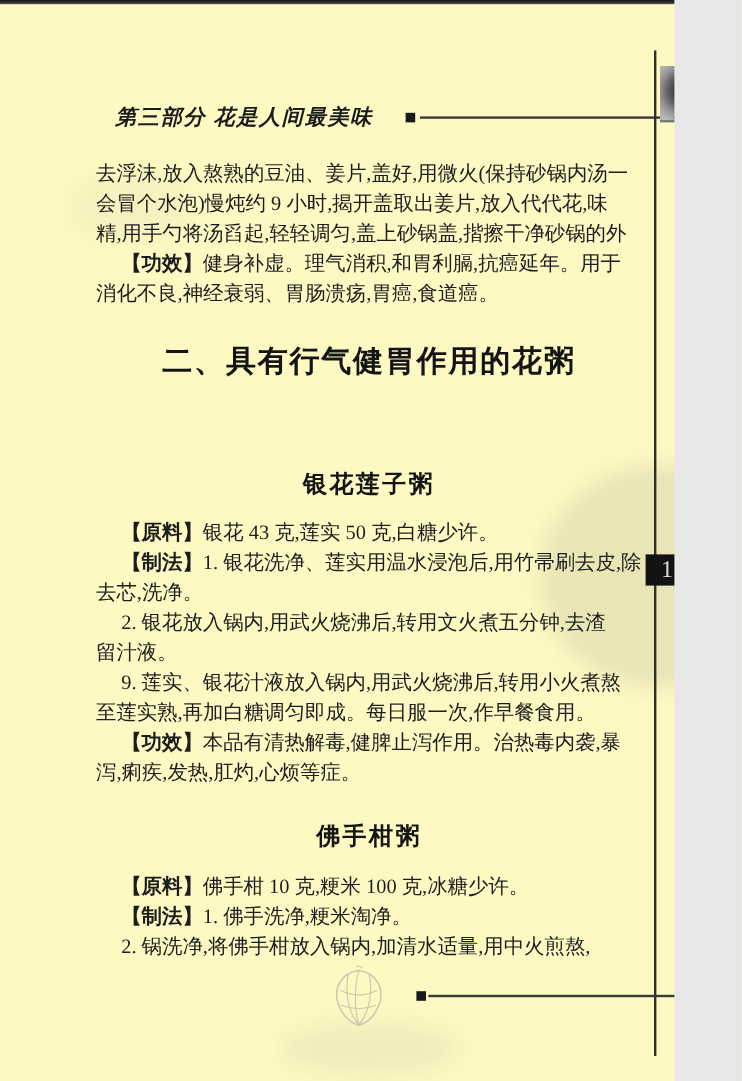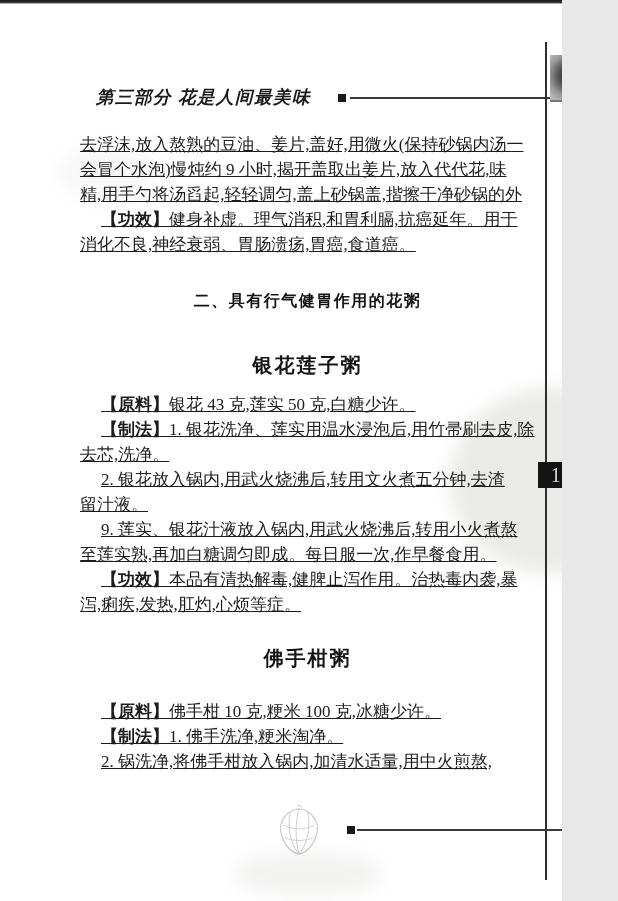--- a/index.html
+++ b/index.html
@@ -1,21 +1,21 @@
 <!DOCTYPE html>
 <html><head>
 <meta charset="utf-8">
 <style>
   * { margin: 0; padding: 0; box-sizing: border-box; }
   html, body { background: #e8e8e8; }
   .page {
     position: relative;
     width: 562px;
     height: 901px;
-    background: #ffffff;
+    background: #fef9c3;
     overflow: hidden;
     font-family: "Liberation Serif", "DejaVu Serif", serif;
     color: #1c1c1c;
   }
   
   .top-edge {
     position: absolute; top: 0; left: 0; width: 618px; height: 4px;
     background: linear-gradient(to bottom, #161616 0%, #3c3c3c 70%, rgba(70,70,70,0));
   }
   .stain { position: absolute; border-radius: 50%; filter: blur(9px); }
@@ -45,36 +45,36 @@
   .margin-rule { position: absolute; left: 545px; top: 42px; width: 2px; height: 838px; background: #2e2e2e; }
   .page-badge {
     position: absolute; left: 538px; top: 462px; width: 64px; height: 26px;
     background: #131313; color: #dadada;
     display: flex; align-items: center; justify-content: center;
     font-size: 20px; letter-spacing: 3px; font-family: "Liberation Serif", serif;
   }
 
   
   .column { position: absolute; left: 80px; top: 132px; width: 455px; z-index: 2; }
-  .line { height: 25px; line-height: 25px; font-size: 17px; white-space: nowrap; color: #1c1c1c; text-decoration: underline; }
+  .line { height: 25px; line-height: 25px; font-size: 17px; white-space: nowrap; color: #1c1c1c; }
   .line.indent { padding-left: 21px; }
   .lbl { font-weight: 700; font-family: "Liberation Sans", "DejaVu Sans", sans-serif; }
   .section-title {
     margin: 28px 0 0; text-align: center;
-    font-size: 16px; line-height: 32px; font-weight: 700;
+    font-size: 25px; line-height: 32px; font-weight: 700;
     font-family: "Liberation Sans", "DejaVu Sans", sans-serif;
     letter-spacing: 1.5px; color: #141414;
   }
   .recipe-title {
-    margin: 35px 0 14px; text-align: center;
+    margin: 74px 0 14px; text-align: center;
     font-size: 20px; line-height: 26px; font-weight: 700;
     font-family: "Liberation Sans", "DejaVu Sans", sans-serif;
     letter-spacing: 2px; color: #151515;
   }
-  .recipe-title.r2 { margin: 28px 0 28px; }
+  .recipe-title.r2 { margin: 28px 0 16px; }
 
   
   .shell { position: absolute; left: 270px; top: 804px; width: 58px; height: 54px; opacity: 0.55; }
   .footer-bullet { position: absolute; left: 347px; top: 826px; width: 8px; height: 8px; background: #1a1a1a; }
   .footer-rule   { position: absolute; left: 357px; top: 829px; width: 233px; height: 2px; background: #3a3a3a; }
 
   
   .side-text {
     position: absolute; left: 574px; top: 789px; height: 110px;
     writing-mode: vertical-rl; transform: rotate(180deg);

